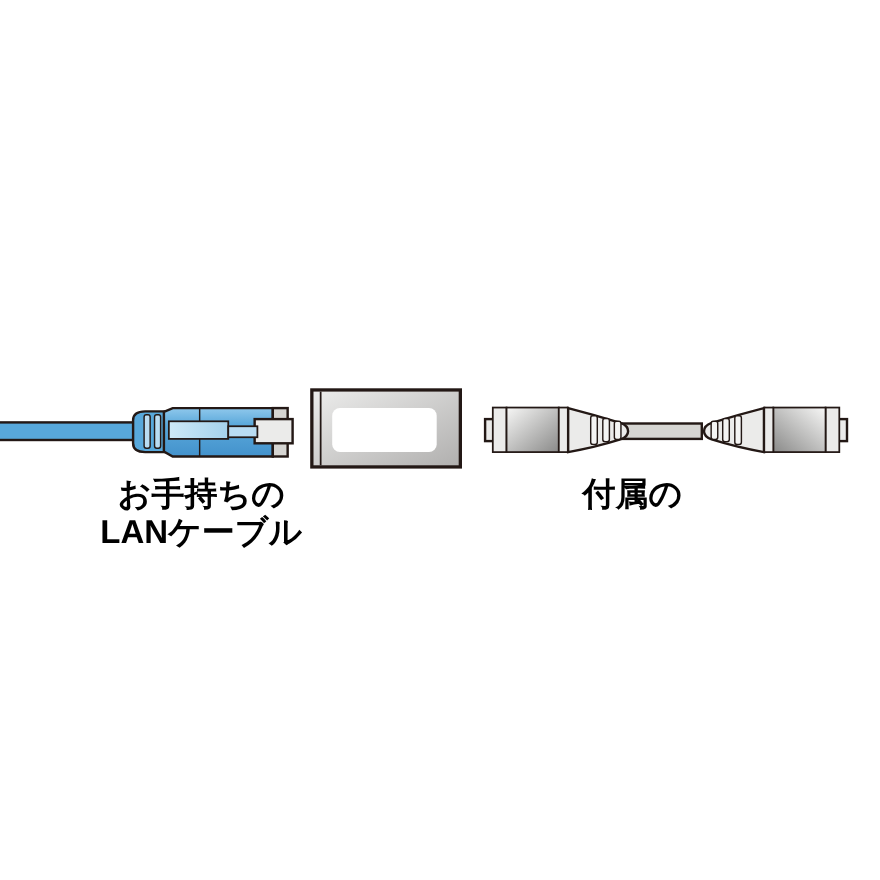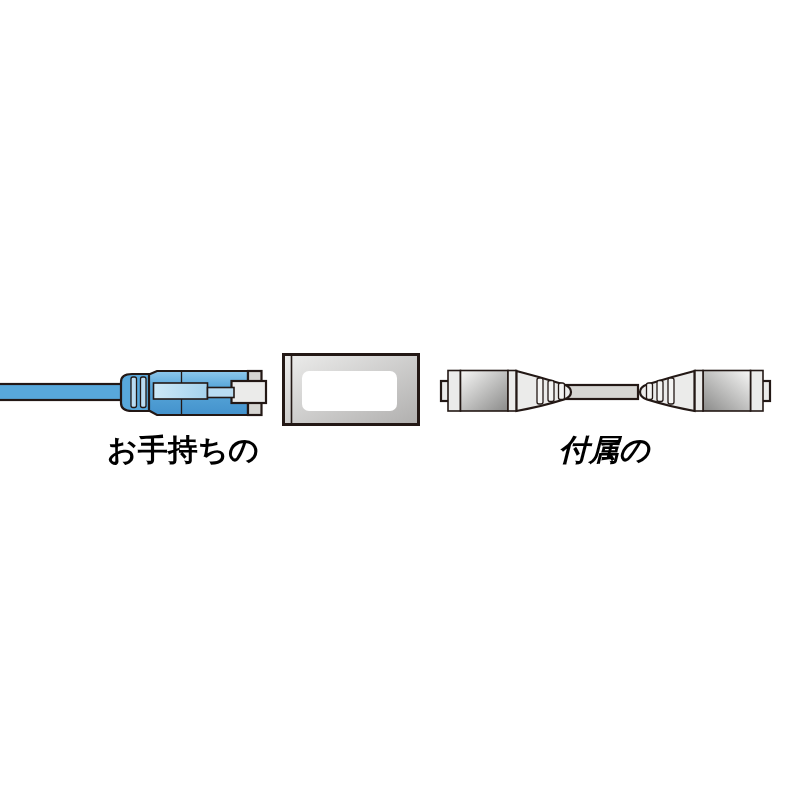--- a/index.html
+++ b/index.html
@@ -7,21 +7,21 @@
     position:relative; width:800px; height:800px; background:#ffffff;
     overflow:hidden; font-family:"Liberation Sans","DejaVu Sans",sans-serif;
   }
   .diagram-svg { position:absolute; left:0; top:0; }
   .cable-label {
     position:absolute; top:432px; transform:translateX(-50%);
     text-align:center; color:#000000; font-weight:bold;
     font-size:30px; line-height:35px; white-space:nowrap;
   }
   .cable-label.left  { left:183px; }
-  .cable-label.right { left:604px;font-style:italic; }
+  .cable-label.right { left:575px; }
   .ol  { stroke:#231815; }
   .w30 { stroke-width:3; }
   .w22 { stroke-width:2.2; }
   .w16 { stroke-width:1.6; }
   .w13 { stroke-width:1.3; }
 </style>
 </head>
 <body>
 
 <div class="canvas">
@@ -88,19 +88,20 @@
         <path d="M516.5,371 C540,377 556,382 564,384.5 Q571,387 571,392 Q571,397 564,399.5 C556,402 540,407 516.5,411 Z" class="ol w22" fill="#ebebea"></path>
         <rect x="537" y="378" width="6" height="26" rx="2" class="ol w13" fill="#f4f4f3"></rect>
         <rect x="548" y="380.5" width="6" height="21" rx="2" class="ol w13" fill="#f4f4f3"></rect>
         <rect x="558.5" y="383" width="6" height="16.5" rx="2" class="ol w13" fill="#f4f4f3"></rect>
       </g>
     </g>
   </svg>
 
   <div class="cable-label left">
     <div>お手持ちの</div>
+    <div>LANケーブル</div>
   </div>
 
   <div class="cable-label right">
     <div>付属の</div>
   </div>
 
 </div>
 
 </body></html>

